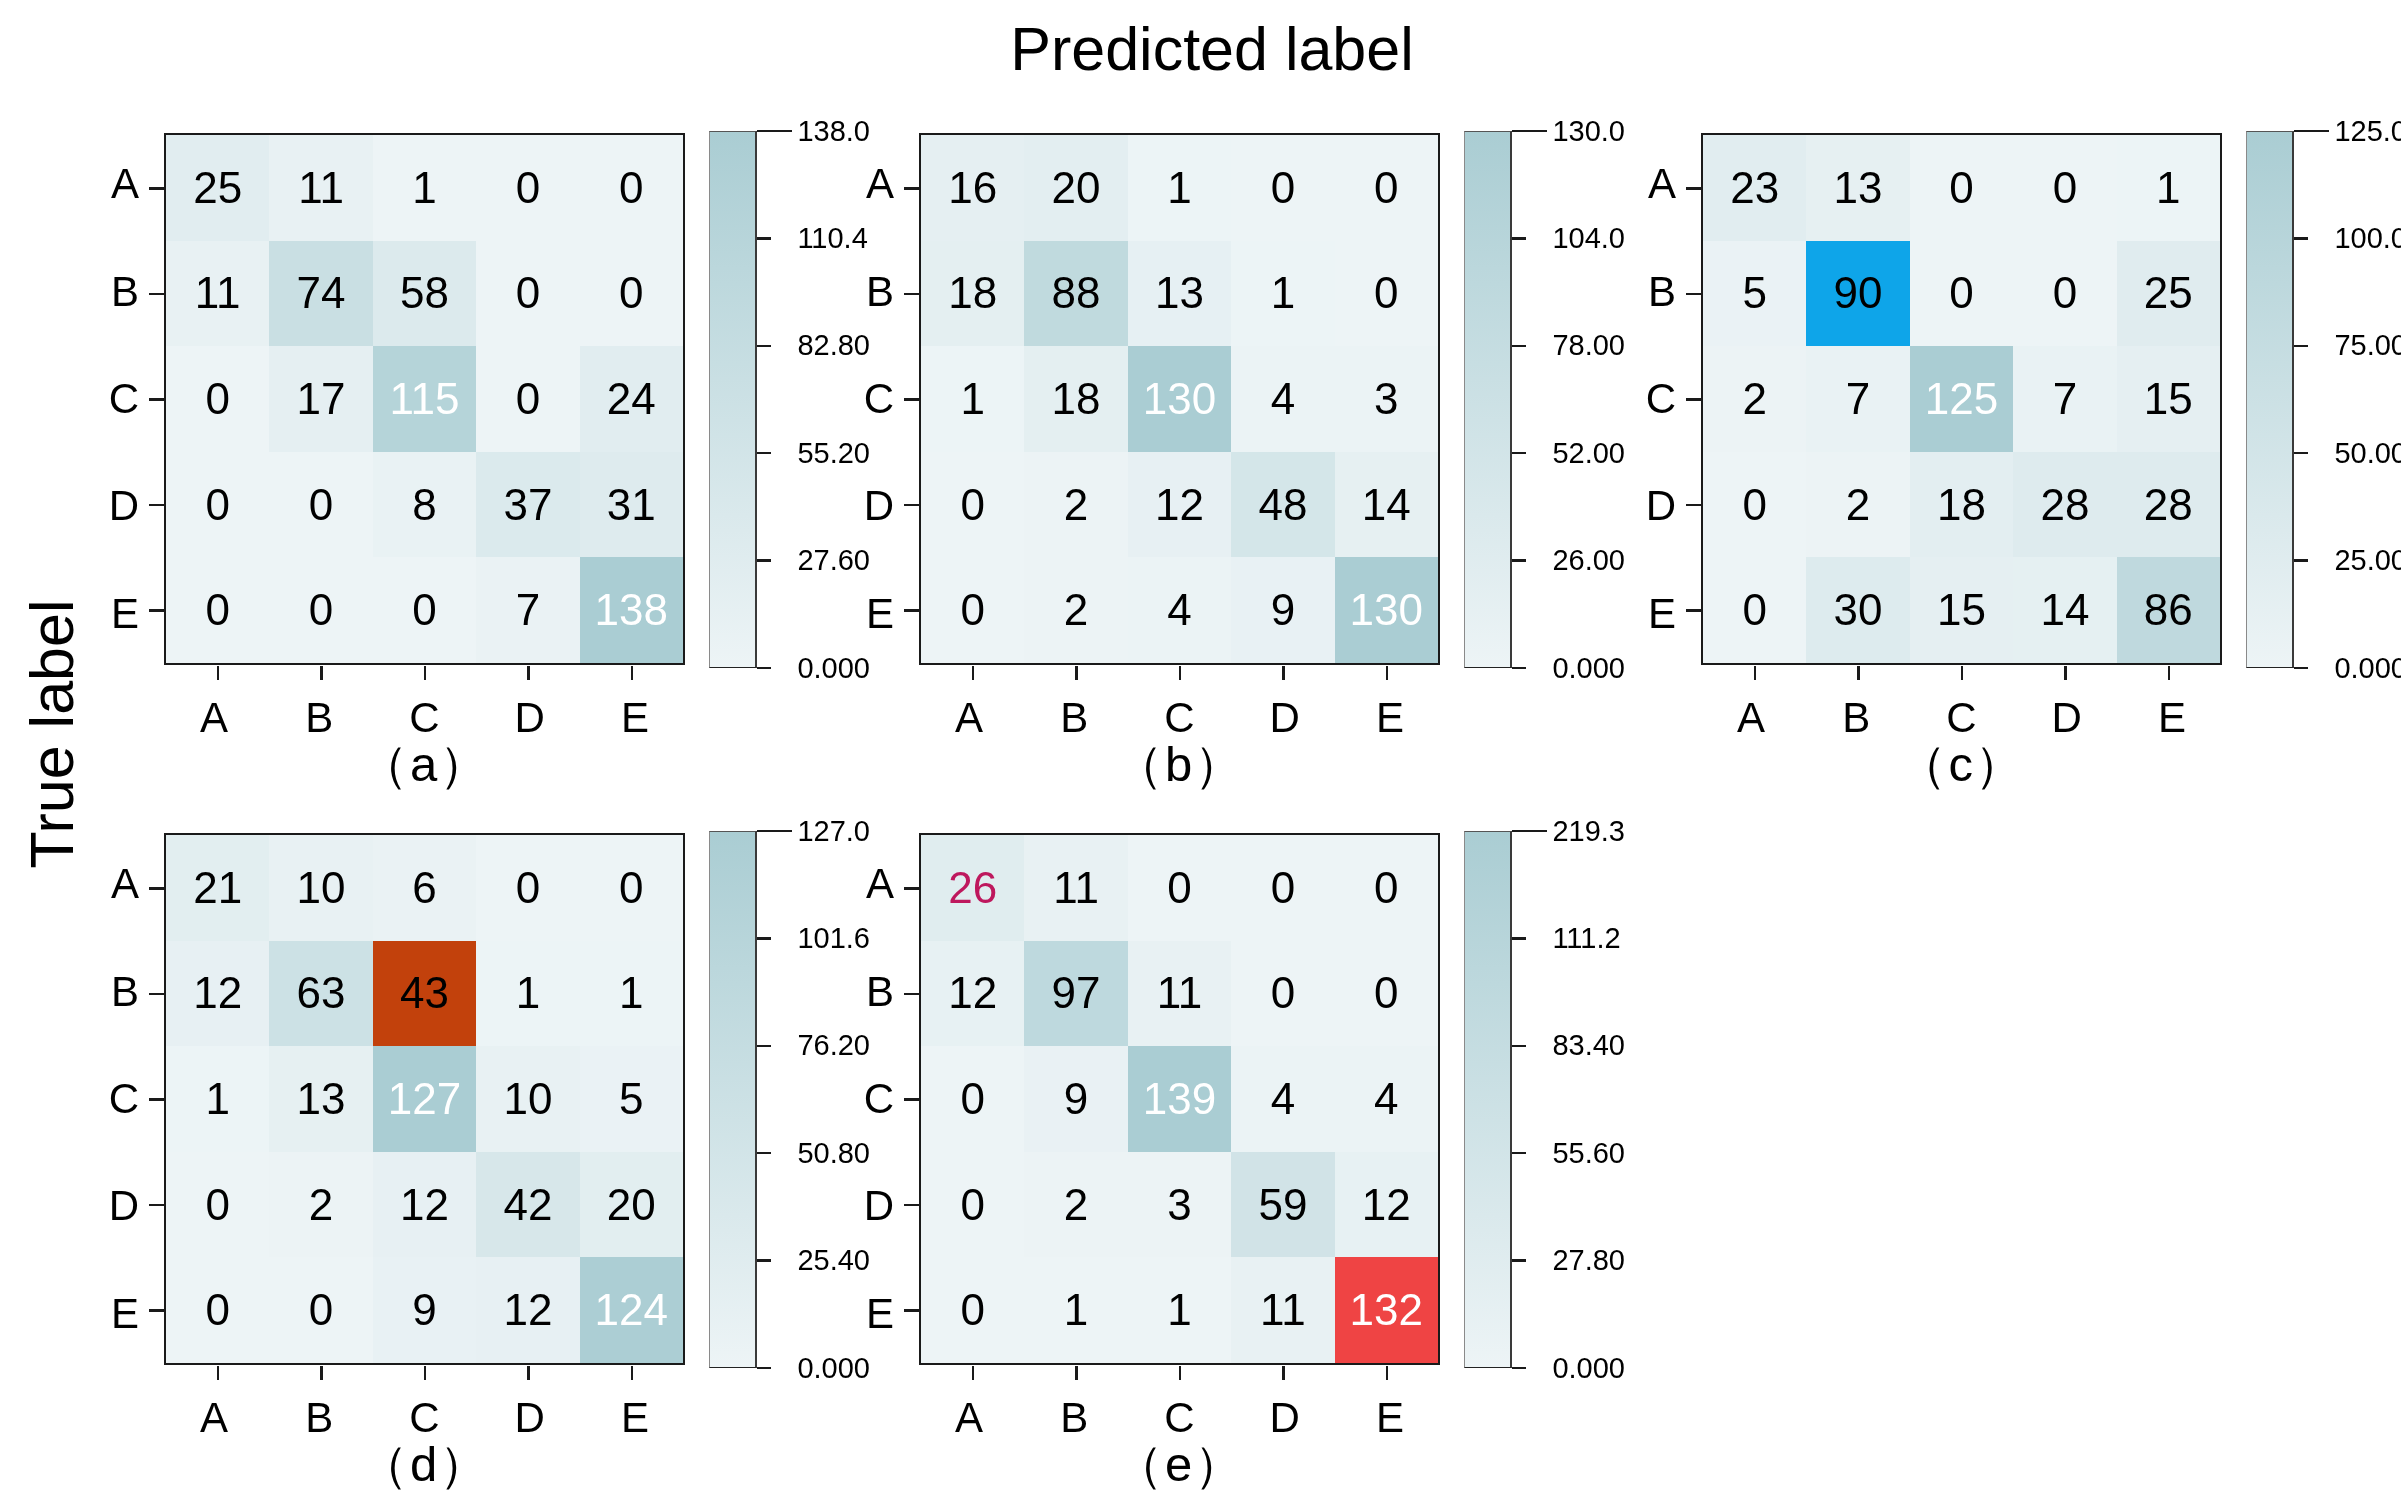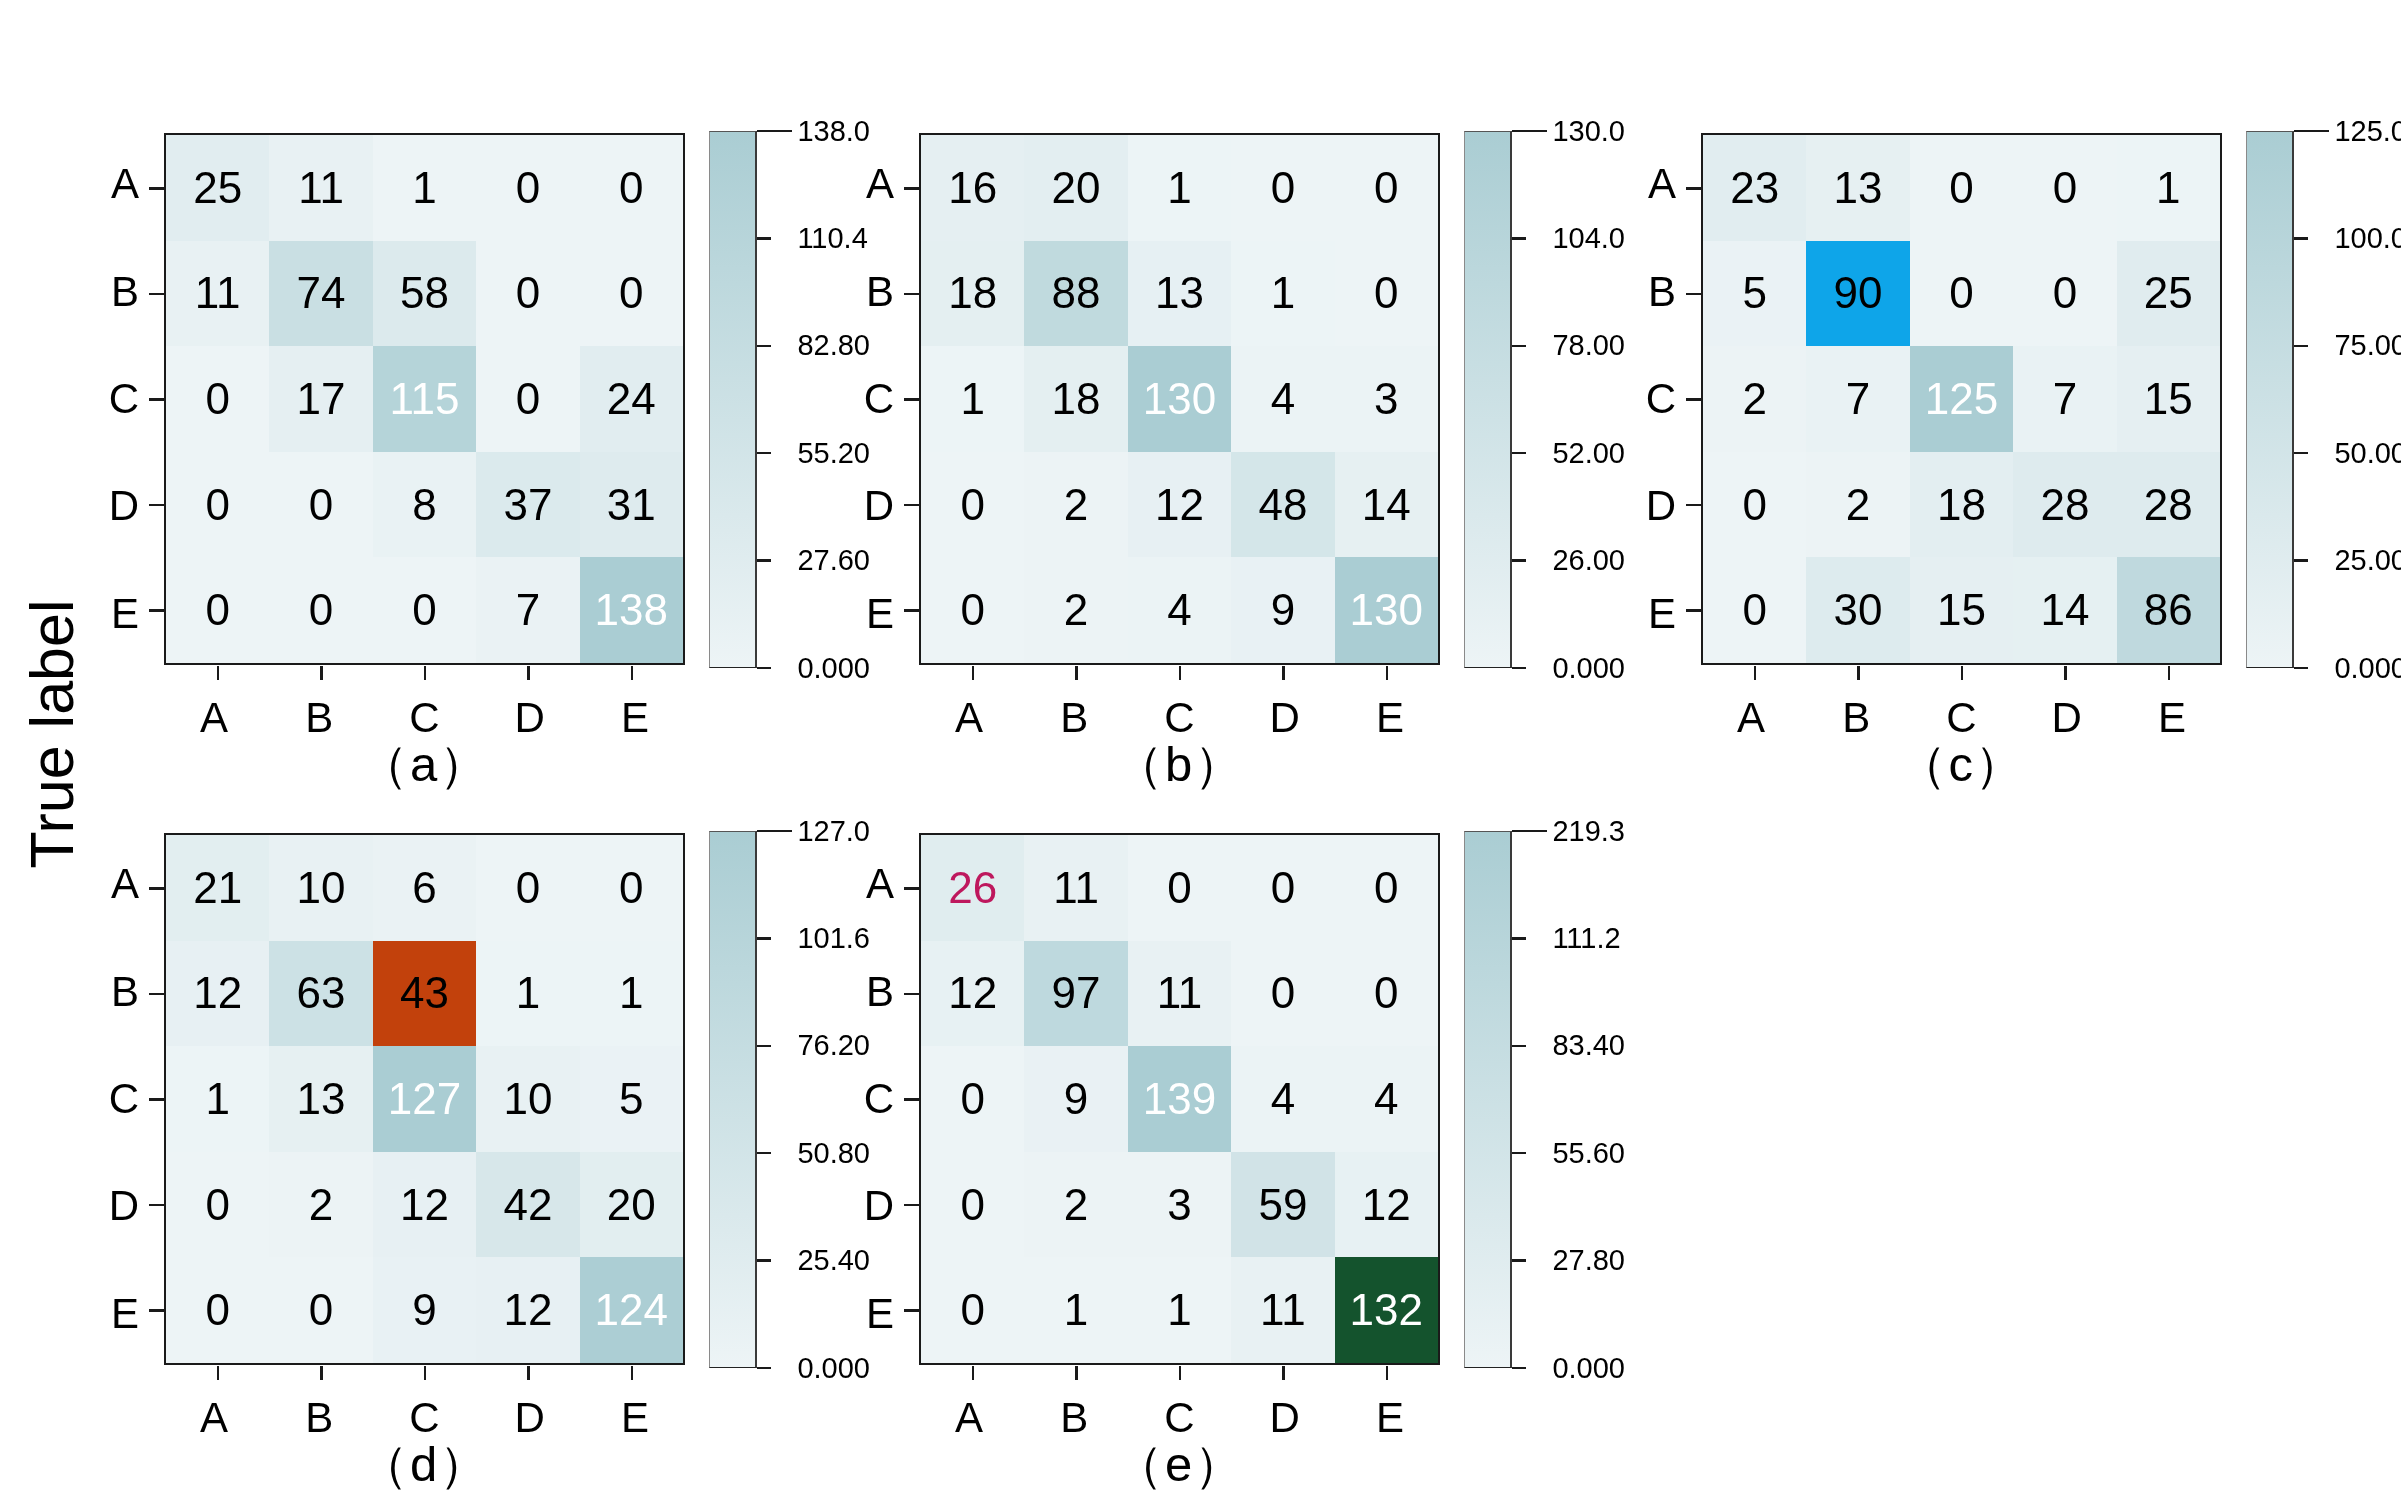--- a/index.html
+++ b/index.html
@@ -56,20 +56,21 @@
   .cbar-label {
     position:absolute; left:88px; transform:translateY(-50%);
     font-size:29px; white-space:nowrap;
   }
 </style>
 </head>
 <body>
 
 <div id="figure">
 
+  <div class="fig-title">Predicted label</div>
   <div class="fig-ylabel">True label</div>
 
   <div class="panel" style="left:164px; top:133px;">
     <div class="grid">
         <div class="cell" style="background: rgb(225, 237, 240); color: rgb(0, 0, 0);">25</div>
         <div class="cell" style="background: rgb(232, 241, 243); color: rgb(0, 0, 0);">11</div>
         <div class="cell" style="background: rgb(237, 244, 246); color: rgb(0, 0, 0);">1</div>
         <div class="cell" style="background: rgb(237, 244, 246); color: rgb(0, 0, 0);">0</div>
         <div class="cell" style="background: rgb(237, 244, 246); color: rgb(0, 0, 0);">0</div>
         <div class="cell" style="background: rgb(232, 241, 243); color: rgb(0, 0, 0);">11</div>
@@ -364,21 +365,21 @@
         <div class="cell" style="background: rgb(235, 243, 245); color: rgb(0, 0, 0);">4</div>
         <div class="cell" style="background: rgb(237, 244, 246); color: rgb(0, 0, 0);">0</div>
         <div class="cell" style="background: rgb(236, 243, 245); color: rgb(0, 0, 0);">2</div>
         <div class="cell" style="background: rgb(236, 243, 245); color: rgb(0, 0, 0);">3</div>
         <div class="cell" style="background: rgb(209, 227, 231); color: rgb(0, 0, 0);">59</div>
         <div class="cell" style="background: rgb(231, 241, 243); color: rgb(0, 0, 0);">12</div>
         <div class="cell" style="background: rgb(237, 244, 246); color: rgb(0, 0, 0);">0</div>
         <div class="cell" style="background: rgb(237, 244, 246); color: rgb(0, 0, 0);">1</div>
         <div class="cell" style="background: rgb(237, 244, 246); color: rgb(0, 0, 0);">1</div>
         <div class="cell" style="background: rgb(232, 241, 243); color: rgb(0, 0, 0);">11</div>
-        <div class="cell" style="background: #14532d; color: rgb(255, 255, 255);">132</div>
+        <div class="cell" style="background: #ef4444; color: rgb(255, 255, 255);">132</div>
         <div class="ytick" style="top: calc(10% - 0.8px);"></div>
         <div class="ytick" style="top: calc(30% - 0.8px);"></div>
         <div class="ytick" style="top: calc(50% - 0.8px);"></div>
         <div class="ytick" style="top: calc(70% - 0.8px);"></div>
         <div class="ytick" style="top: calc(90% - 0.8px);"></div>
         <div class="xtick" style="left: calc(10% - 0.8px);"></div>
         <div class="xtick" style="left: calc(30% - 0.8px);"></div>
         <div class="xtick" style="left: calc(50% - 0.8px);"></div>
         <div class="xtick" style="left: calc(70% - 0.8px);"></div>
         <div class="xtick" style="left: calc(90% - 0.8px);"></div>

